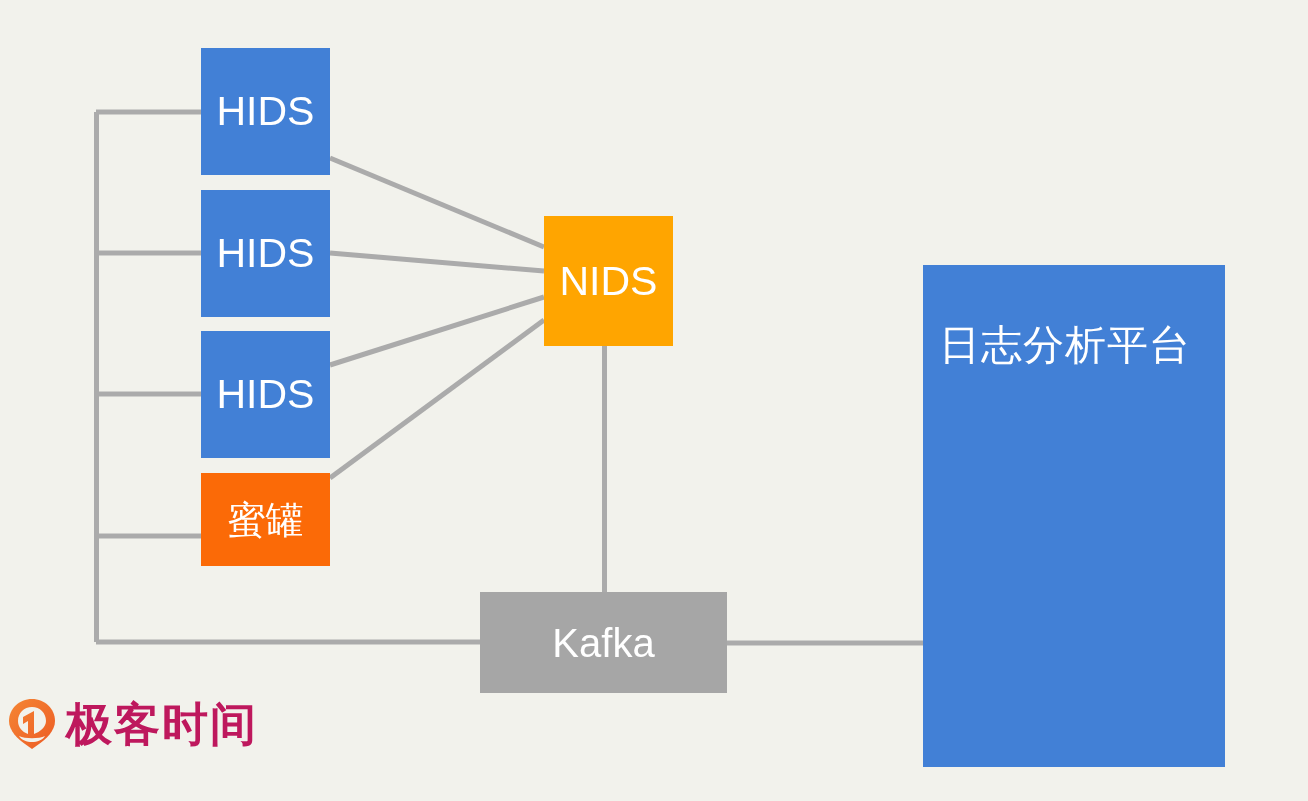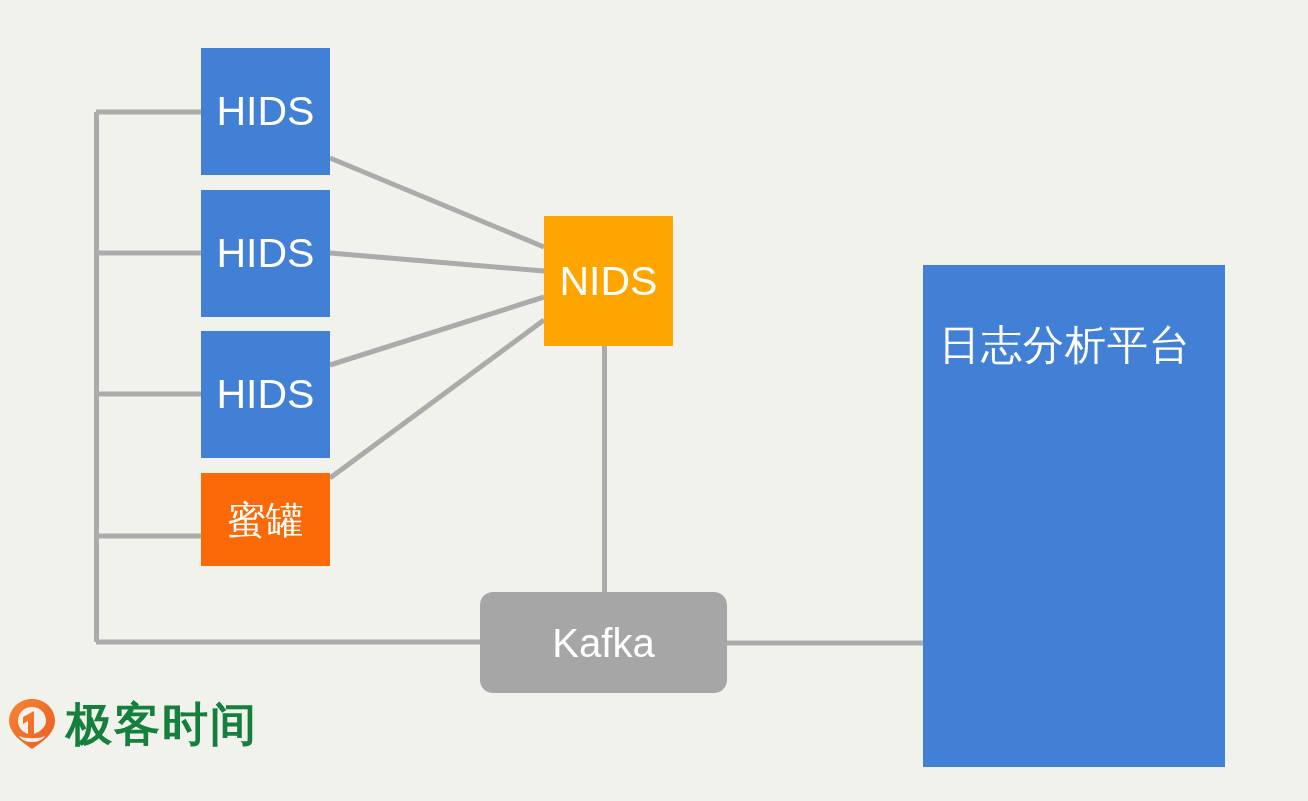--- a/index.html
+++ b/index.html
@@ -39,21 +39,21 @@
   }
   .node-label {
     display: block;
   }
   
   .n-hids1 { left: 201px; top: 48px;  width: 129px; height: 127px; background: #4280d6; font-size: 41px; }
   .n-hids2 { left: 201px; top: 190px; width: 129px; height: 127px; background: #4280d6; font-size: 41px; }
   .n-hids3 { left: 201px; top: 331px; width: 129px; height: 127px; background: #4280d6; font-size: 41px; }
   .n-honeypot { left: 201px; top: 473px; width: 129px; height: 93px; background: #fb6a07; font-size: 38px; }
   .n-nids { left: 544px; top: 216px; width: 129px; height: 130px; background: #ffa500; font-size: 41px; }
-  .n-kafka { left: 480px; top: 592px; width: 247px; height: 101px; background: #a6a6a6; font-size: 40px; border-radius: 13px; }
+  .n-kafka { left: 480px; top: 592px; width: 247px; height: 101px; background: #a6a6a6; font-size: 40px; }
   .n-platform {
     left: 923px; top: 217px; width: 302px; height: 502px;
     background: #4280d6;
     display: block;
     margin-top: 48px;
   }
   .platform-title {
     position: absolute;
     left: 0;
     top: 60px;
@@ -76,21 +76,21 @@
     align-items: center;
     gap: 10px;
   }
   #logo-mark {
     width: 48px;
     height: 52px;
     flex: 0 0 auto;
   }
   #logo-text {
     font-size: 46px;
-    color: #15803d;
+    color: #be185d;
     font-weight: bold;
     letter-spacing: 2px;
     line-height: 1;
     font-family: "DejaVu Sans", "Liberation Sans", sans-serif;
   }
 </style>
 </head>
 <body>
 
 <div id="stage">

